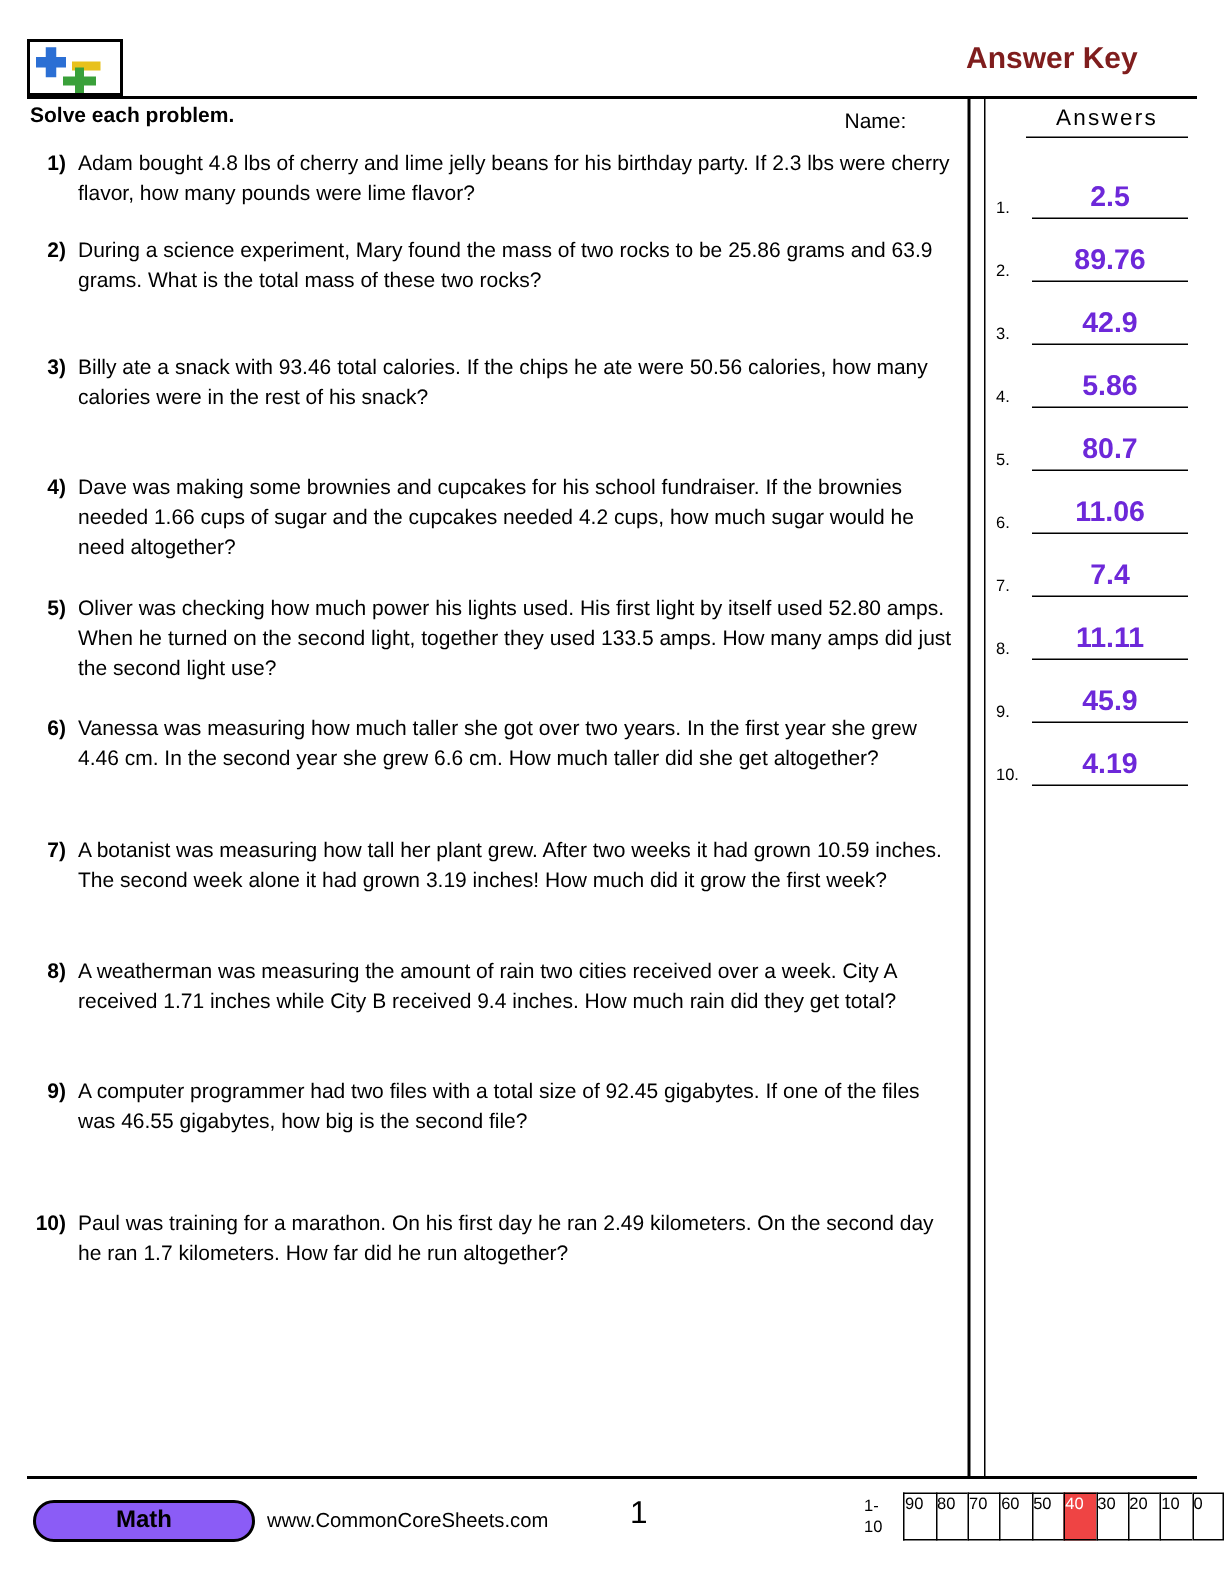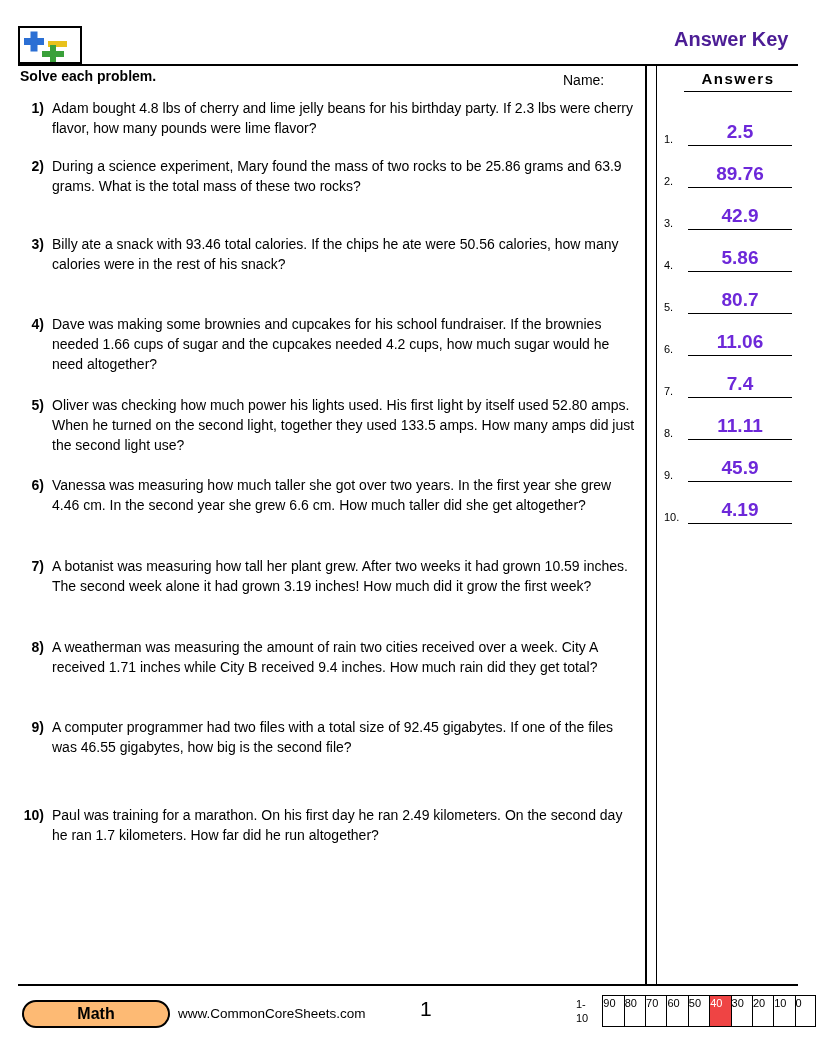--- a/index.html
+++ b/index.html
@@ -52,25 +52,25 @@
   }
   .name-label {
     position: absolute;
     left: 545px;
     top: 8px;
     font-size: 14px;
     margin-top: 38px;
   }
   .answer-key {
     position: absolute;
-    left: 656px;
+    left: 626px;
     top: 2px;
     font-size: 20px;
     font-weight: bold;
-    color: #4c1d95;
+    color: #7f1d1d;
   }
   .header-rule {
     position: absolute;
     left: 18px;
     top: 64px;
     width: 780px;
     height: 2px;
     background: #000;
   }
 
@@ -130,21 +130,21 @@
   }
 
   
   .answers-title {
     position: absolute;
     left: 668px;
     top: 70px;
     width: 140px;
     text-align: center;
     font-size: 15px;
-    font-weight: bold;
+    font-weight: normal;
     letter-spacing: 1.5px;
   }
   .answers-title-underline {
     position: absolute;
     left: 684px;
     top: 91px;
     width: 108px;
     height: 1px;
     background: #000;
   }
@@ -193,21 +193,21 @@
     background: #000;
   }
   .math-badge {
     position: absolute;
     left: 22px;
     top: 1000px;
     width: 148px;
     height: 28px;
     border: 2px solid #000;
     border-radius: 14px;
-    background: #fdba74;
+    background: #8b5cf6;
     box-sizing: border-box;
     text-align: center;
     font-size: 16px;
     font-weight: bold;
     line-height: 24px;
   }
   .site-url {
     position: absolute;
     left: 178px;
     top: 1006px;

